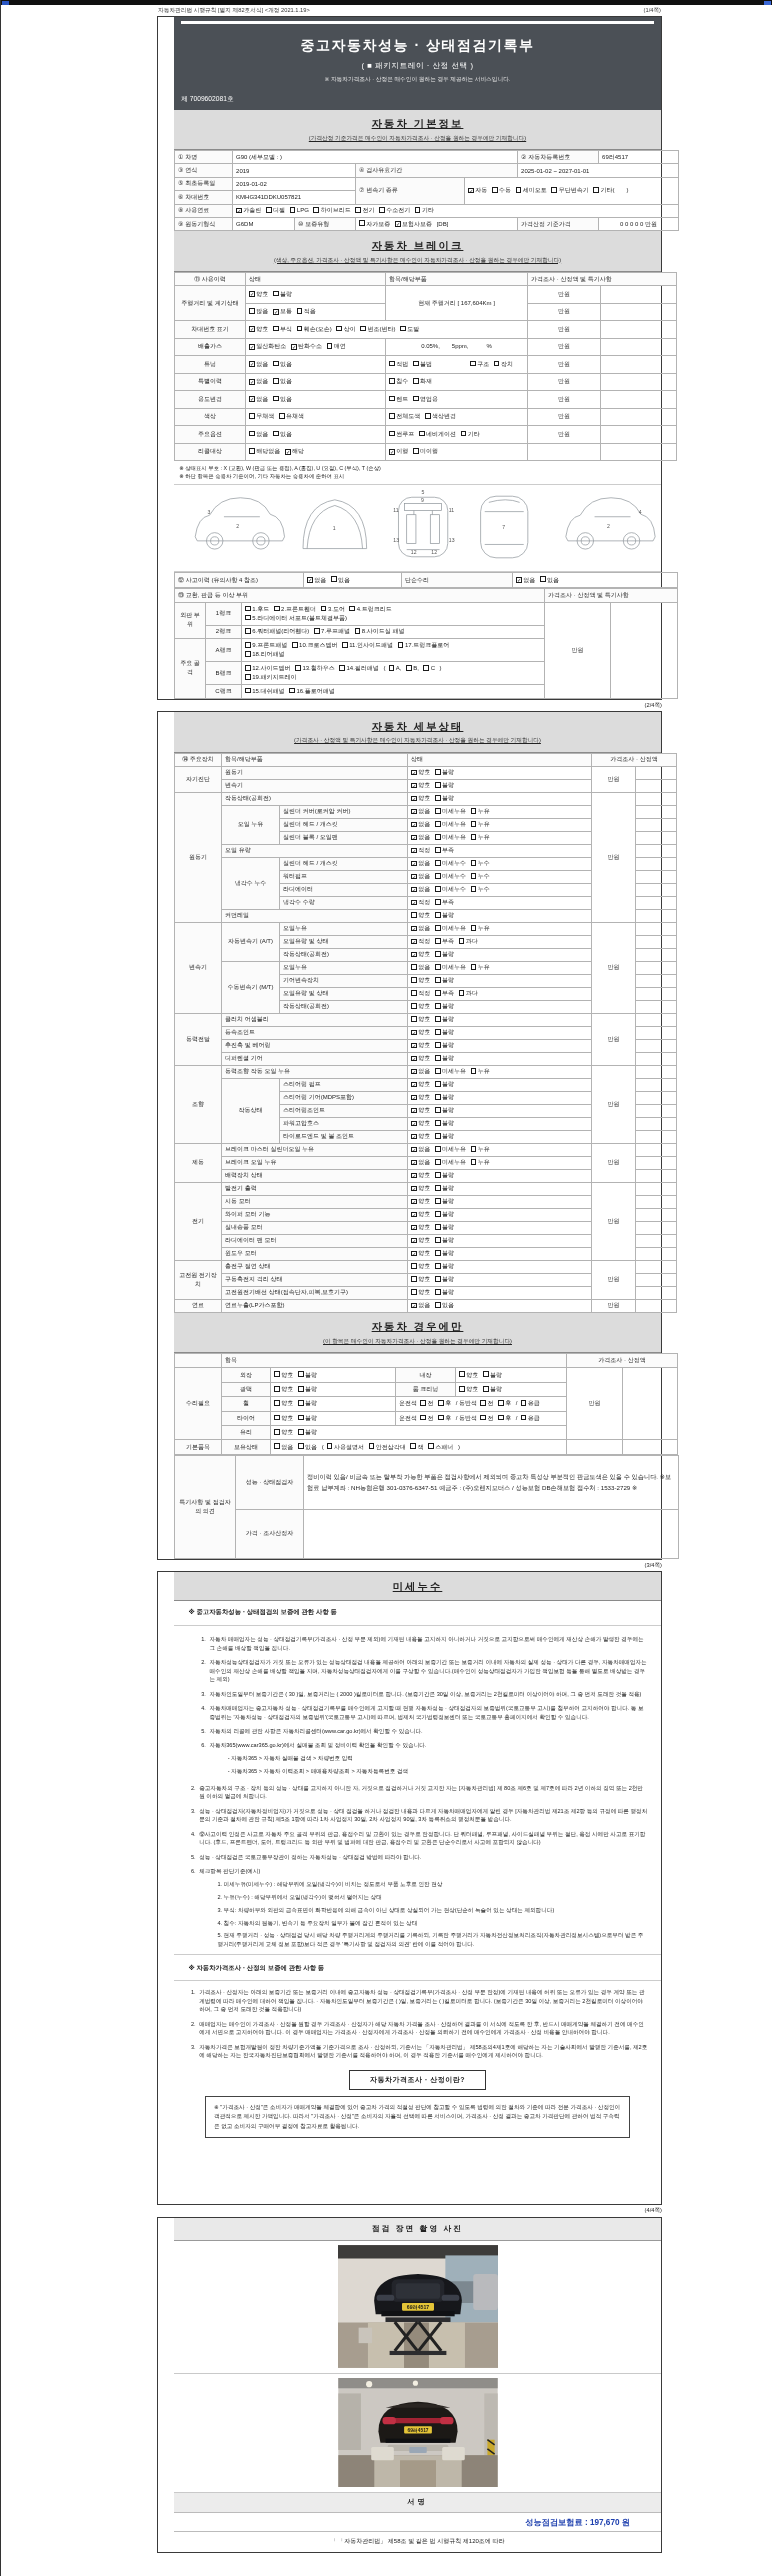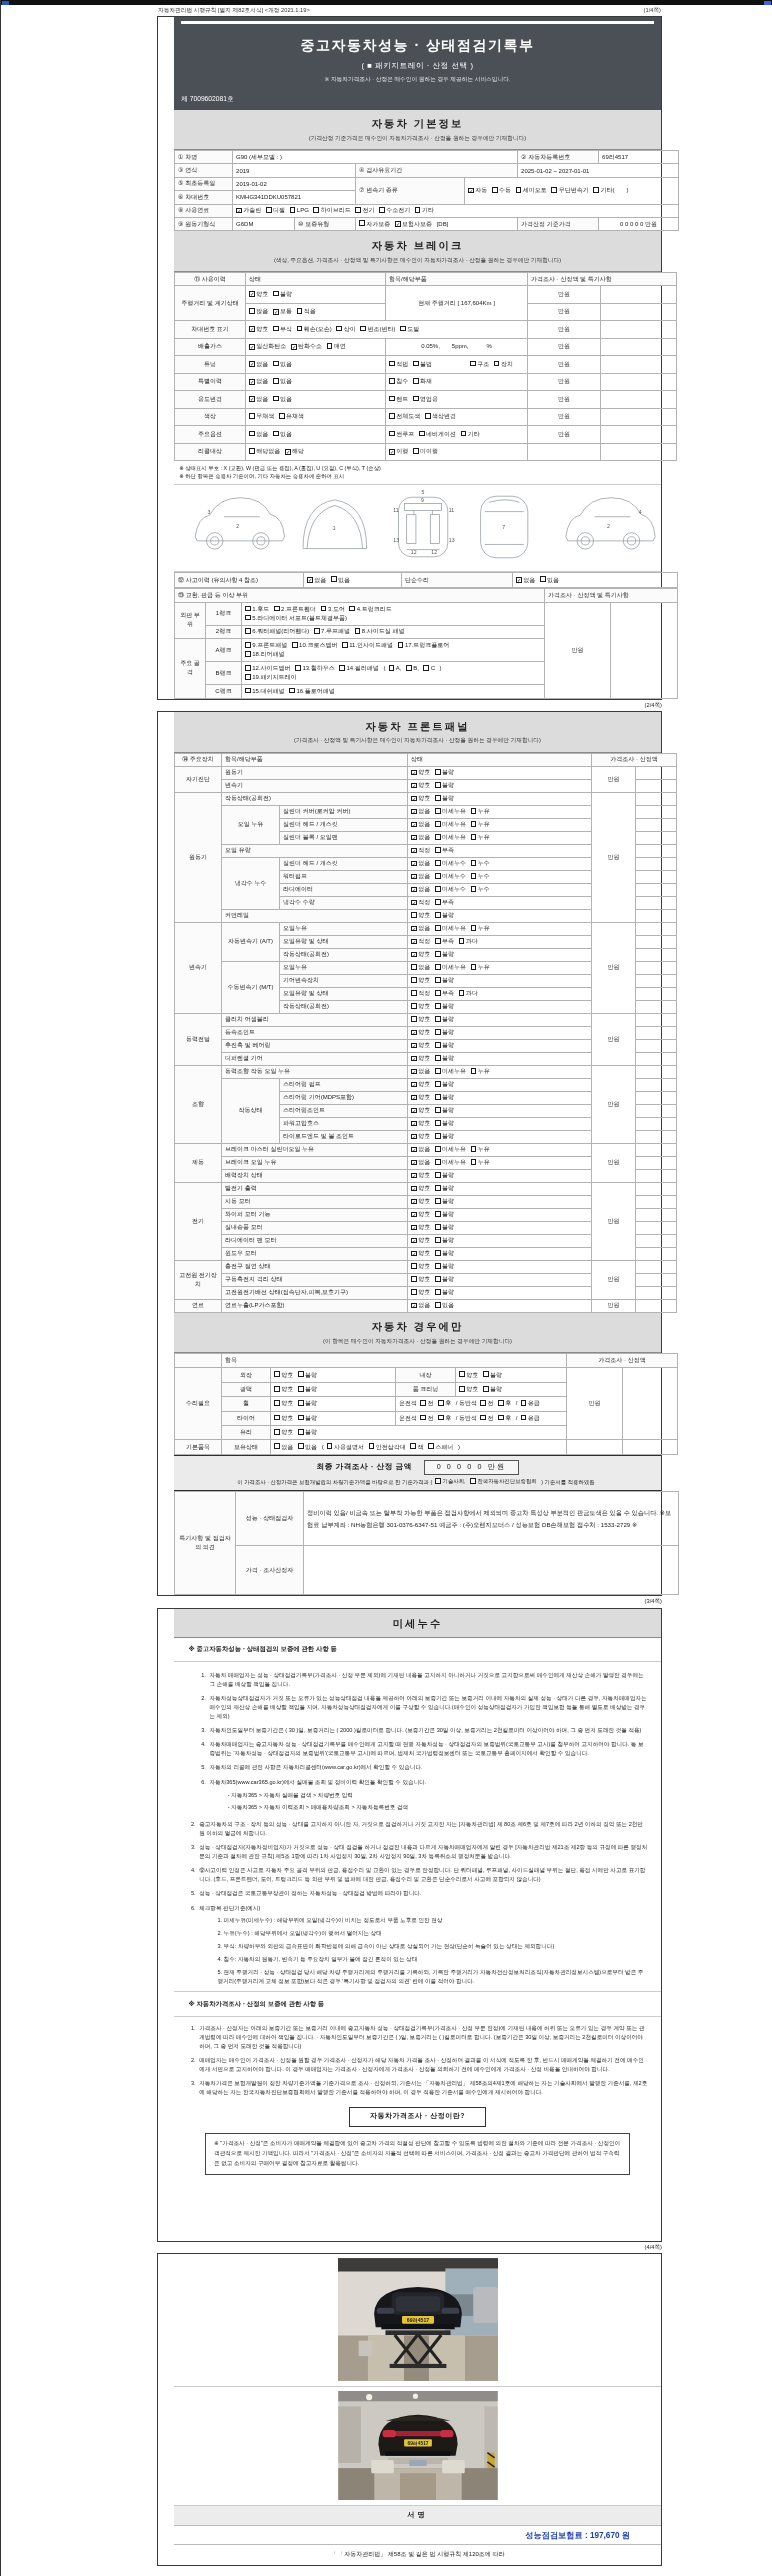--- a/index.html
+++ b/index.html
@@ -17,21 +17,21 @@
   .pmark { text-align:right; font-size:5.7px; padding:2.1px 0 1.5px; color:#222; }
 
   
   .dhead { background:#4b5056; color:#fff; padding:3.1px 7.2px 5.2px; }
   .dhead .wline { height:2.6px; background:#fff; margin:1px 0 13.4px; }
   .dhead .t1 { text-align:center; font-size:14px; font-weight:bold; letter-spacing:1.5px; }
   .dhead .t2 { text-align:center; font-size:7.7px; margin-top:6.2px; letter-spacing:0.5px; }
   .dhead .t3 { text-align:center; font-size:5.7px; margin-top:4.6px; color:#e8e8e8; }
   .dhead .docno { font-size:6.7px; margin-top:11.3px; }
 
-  .band { background:#dcdcdc; text-align:center; padding:7.7px 4.1px 6.2px; border-bottom:0.5px solid #8a8a8a; }
+  .band { background:#dcdcdc; text-align:center; padding:7.7px 4.1px 6.2px; border-bottom:0.5px solid #8a8a8a;text-decoration:underline; }
   .band .bt { font-size:10.3px; font-weight:bold; letter-spacing:2.1px; }
   .band .bn { font-size:5.7px; margin-top:3.6px; color:#333; }
 
   table { border-collapse:collapse; width:100%; table-layout:fixed; }
   td,th { border:0.5px solid #b3b3b3; font-size:6px; padding:1.5px 3.1px; vertical-align:middle; }
   .lab { background:#fbfbfb; }
   .ctr { text-align:center; }
   .prc { text-align:center; color:#333; }
 
   .cb { display:inline-block; width:5.7px; height:5.7px; border:0.8px solid #1c1c1c; margin-right:1.5px;
@@ -366,21 +366,21 @@
           <td><span class="opt"><span class="cb"></span>15.대쉬패널</span><span class="opt"><span class="cb"></span>16.플로어패널</span></td>
         </tr>
       </tbody>
         </table>
     </div>
 
     <div class="pmark">(2/4쪽)</div>
 
     <div class="sheet">
       <div class="band">
-        <div class="bt">자동차 프론트패널</div>
+        <div class="bt">자동차 세부상태</div>
         <div class="bn">(가격조사 · 산정액 및 특기사항은 매수인이 자동차가격조사 · 산정을 원하는 경우에만 기재합니다)</div>
       </div>
 
       <table class="detail">
         <colgroup>
             <col style="width:47px">
             <col style="width:58px">
             <col style="width:128px">
             <col style="width:184px">
             <col style="width:44px">
@@ -684,27 +684,20 @@
         <tr>
           <td class="lab ctr">기본품목</td>
           <td class="lab ctr">보유상태</td>
           <td colspan="3"><span class="opt"><span class="cb"></span>없음</span><span class="opt"><span class="cb"></span>있음</span><span class="txt">(</span><span class="opt"><span class="cb"></span>사용설명서</span><span class="opt"><span class="cb"></span>안전삼각대</span><span class="opt"><span class="cb"></span>잭</span><span class="opt"><span class="cb"></span>스패너</span><span class="txt">)</span></td>
           <td></td>
           <td></td>
         </tr>
       </tbody>
         </table>
 
-      <div class="final">
-        <div class="frow">
-          <span class="flab">최종 가격조사 · 산정 금액</span>
-          <span class="fval">0 0 0 0 0 만원</span>
-        </div>
-        <div class="fnote"><span class="txt">이 가격조사 · 산정가격은 보험개발원의 차량기준가액을 바탕으로 한 기준가격과 (</span><span class="opt"><span class="cb"></span>기술사회,</span><span class="opt"><span class="cb"></span>한국자동차진단보증협회</span><span class="txt">) 기준서를 적용하였음</span></div>
-      </div>
 
       <table>
         <colgroup>
             <col style="width:61px">
             <col style="width:68px">
             <col style="width:375px">
           </colgroup>
         <tbody>
             <tr>
           <td class="lab ctr" rowspan="2">특기사항 및 점검자의 의견</td>
@@ -798,20 +791,21 @@
             </div>
           </div>
         <span class="qtitle">자동차가격조사 · 산정이란?</span>
         <div class="qbox">※ "가격조사 · 산정"은 소비자가 매매계약을 체결함에 있어 중고차 가격의 적절성 판단에 참고할 수 있도록 법령에 의한 절차와 기준에 따라 전문 가격조사 · 산정인이 객관적으로 제시한 가액입니다. 따라서 "가격조사 · 산정"은 소비자의 자율적 선택에 따른 서비스이며, 가격조사 · 산정 결과는 중고차 가격판단에 관하여 법적 구속력은 없고 소비자의 구매여부 결정에 참고자료로 활용됩니다.</div>
       </div>
     </div>
 
     <div class="pmark">(4/4쪽)</div>
 
     <div class="sheet">
+      <div class="photo-band">점검 장면 촬영 사진</div>
 
       <div class="photo-row">
         <svg width="160" height="123" viewBox="0 0 310 238">
           <rect width="310" height="238" fill="#ddd8d1"></rect>
           <rect x="0" y="0" width="310" height="26" fill="#3d3c3a"></rect>
           <rect x="208" y="20" width="102" height="130" fill="#9fb0ba"></rect>
           <rect x="214" y="70" width="58" height="42" rx="8" fill="#7c8890"></rect>
           <rect x="262" y="56" width="48" height="70" rx="6" fill="#b9babd"></rect>
           <rect x="0" y="150" width="310" height="88" fill="#a79d8f"></rect>
           <rect x="58" y="150" width="70" height="88" fill="#c7bfae"></rect>

